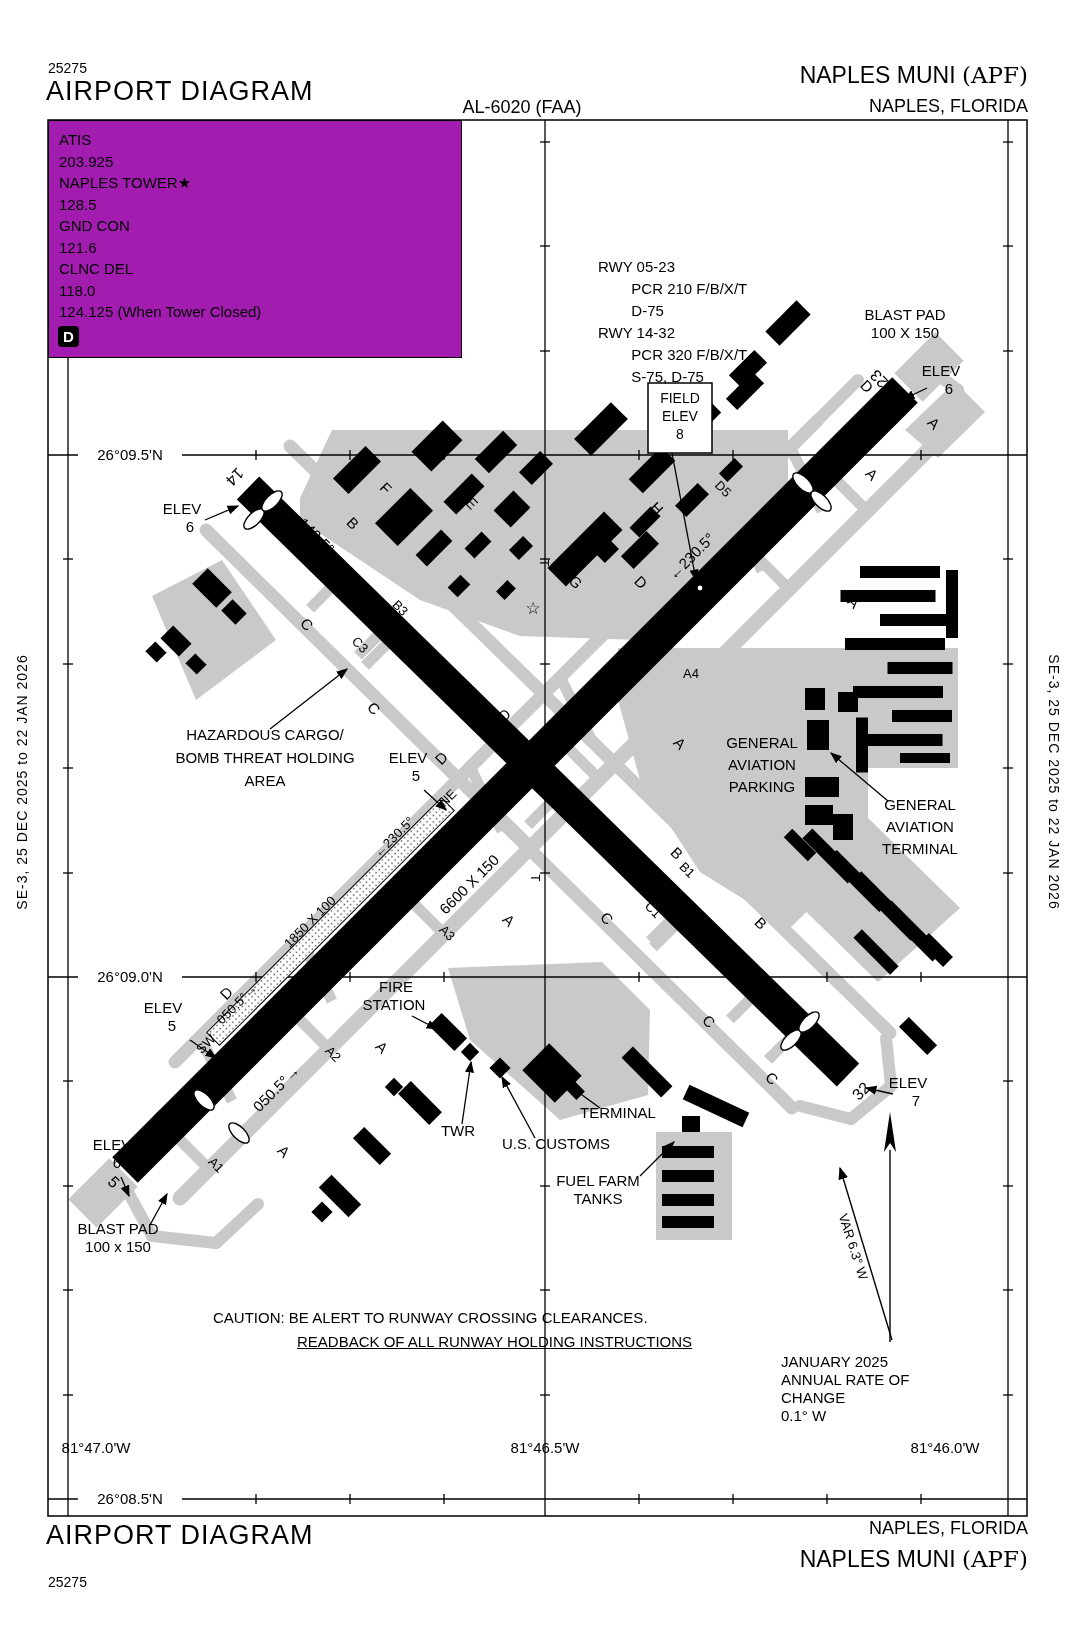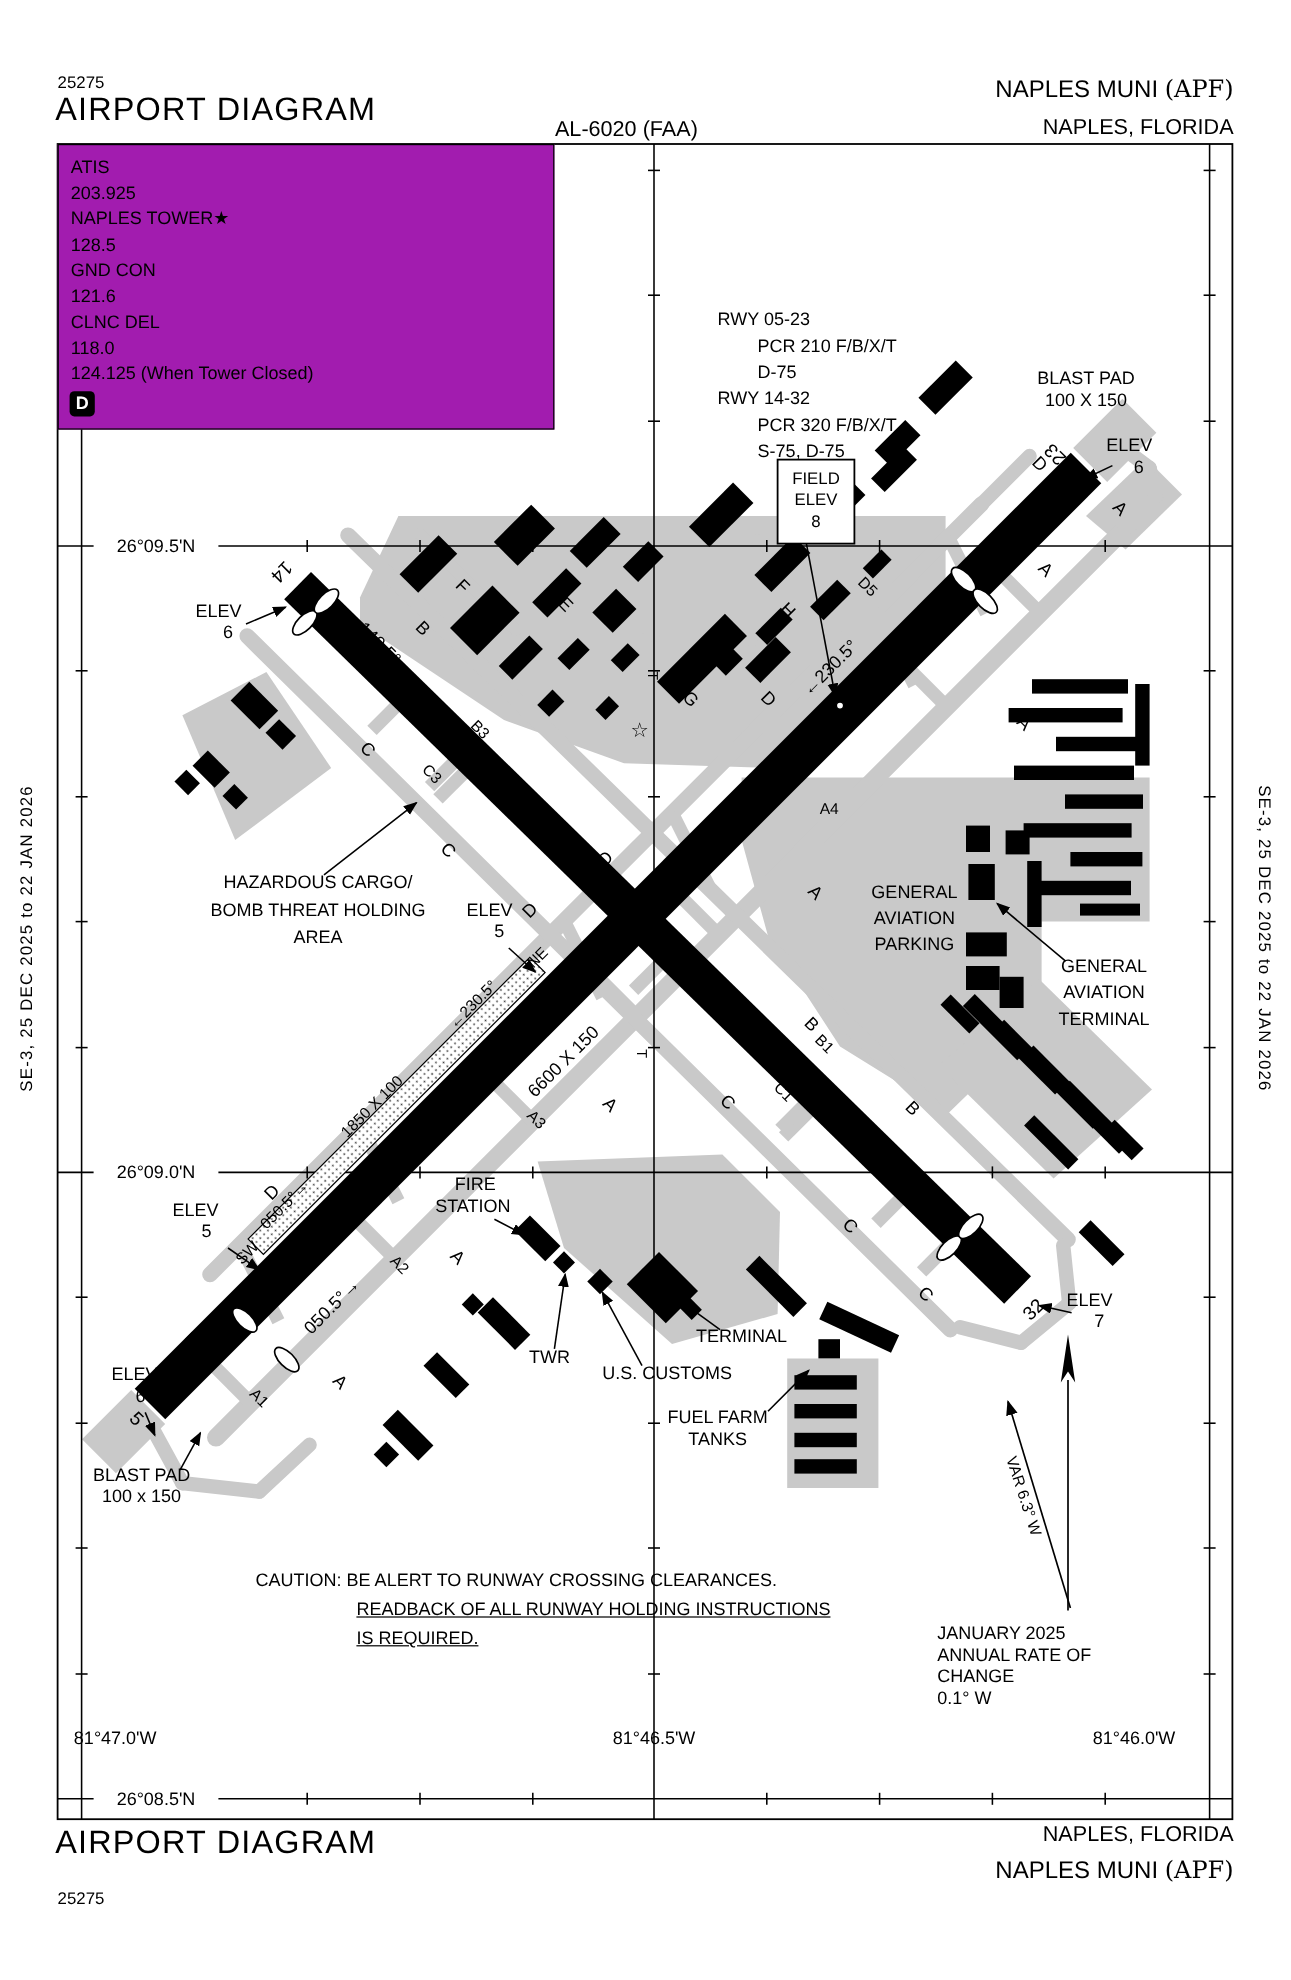--- a/index.html
+++ b/index.html
@@ -2,21 +2,21 @@
 <html><head>
 <meta charset="utf-8">
 <style>
   html,body{margin:0;padding:0;background:#fff;}
   #page{position:relative;width:1076px;height:1650px;background:#fff;overflow:hidden;
         font-family:"Liberation Sans","DejaVu Sans",sans-serif;color:#000;}
   #diagram-svg{position:absolute;left:0;top:0;}
   .abs{position:absolute;}
   .hnum{font-size:14px;}
   .htitle{font-size:27px;letter-spacing:1px;}
-  .hapt{font-size:20px;}
+  .hapt{font-size:23px;}
   .hapt .serif{font-family:"DejaVu Serif","Liberation Serif",serif;}
   .hcity{font-size:18px;}
   .right{text-align:right;}
   .commbox{left:48px;top:120px;width:402px;height:228px;border:1.5px solid #000;
            background:#a21caf;padding:8px 0 0 10px;font-size:15px;line-height:21.5px;}
   .dsym{left:58px;top:326px;width:21px;height:21px;background:#000;color:#fff;
         border-radius:4px;text-align:center;font-size:15px;font-weight:bold;line-height:21px;}
   .rwydata{left:598px;top:212px;font-size:15px;line-height:22px;white-space:pre;}
   .caution{left:213px;top:1306px;font-size:15px;line-height:24px;}
   .caution .ind{margin-left:84px;}
@@ -378,21 +378,20 @@
   </div>
   <div class="abs dsym">D</div>
 
   <div class="abs rwydata">
     <div><div>RWY 05-23</div><div>        PCR 210 F/B/X/T</div><div>        D-75</div><div>RWY 14-32</div><div>        PCR 320 F/B/X/T</div><div>        S-75, D-75</div></div>
   </div>
 
   <div class="abs caution">
     <div><span>CAUTION: BE ALERT TO RUNWAY CROSSING CLEARANCES.</span></div>
     <div class="ind ul">READBACK OF ALL RUNWAY HOLDING INSTRUCTIONS</div>
-    <div class="ind"><span class="ul">IS REQUIRED.</span></div>
   </div>
 
   <div class="abs varblock">
     <div>JANUARY 2025</div>
     <div>ANNUAL RATE OF CHANGE</div>
     <div>0.1° W</div>
   </div>
 
   <div id="side-left" class="side">SE-3, 25 DEC 2025 to 22 JAN 2026</div>
   <div id="side-right" class="side">SE-3, 25 DEC 2025 to 22 JAN 2026</div>

